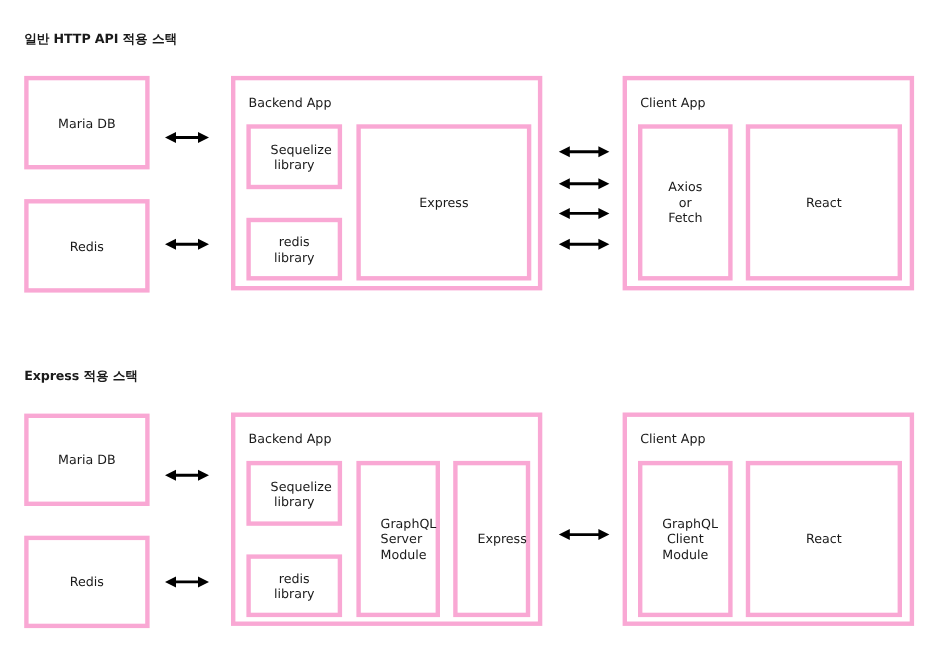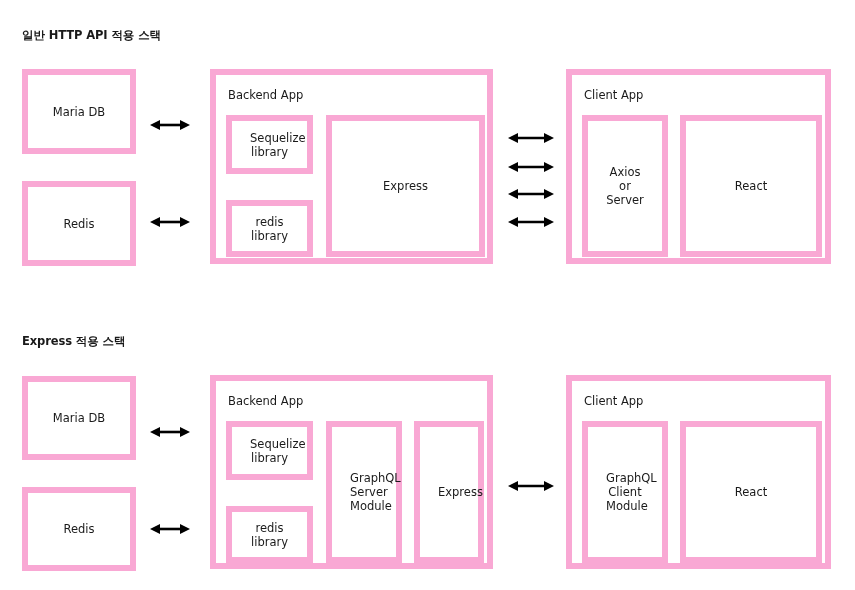--- a/index.html
+++ b/index.html
@@ -25,21 +25,21 @@
     position: absolute;
     font-size: 11.5px;
     font-weight: 600;
     color: #1a1a1a;
     letter-spacing: -0.1px;
     white-space: nowrap;
   }
   .box {
     position: absolute;
     box-sizing: border-box;
-    border: 6px solid #f9a8d4;
+    border: 4px solid #f9a8d4;
     background: #ffffff;
   }
   .box-label-center {
     position: absolute;
     left: 0;
     right: 0;
     top: 50%;
     transform: translateY(-50%);
     text-align: center;
     font-size: 11.5px;
@@ -139,21 +139,21 @@
       <polygon points="0,7 10,2 10,12" fill="#000"></polygon>
       <polygon points="46,7 36,2 36,12" fill="#000"></polygon>
     </svg>
   </div>
 
   <div class="box" style="left:566px; top:69px; width:265px; height:195px;">
     <div class="container-title" style="left:12px; top:13px;">Client App</div>
 
     <div class="box" style="left:10px; top:40px; width:86px; height:142px;">
       <div class="box-label-center">Axios or
-Server</div>
+Fetch</div>
     </div>
 
     <div class="box" style="left:108px; top:40px; width:142px; height:142px;">
       <div class="box-label-center">React</div>
     </div>
   </div>
 
   <div class="section-title" style="left:22px; top:334px;">Express 적용 스택</div>
 
   <div class="box" style="left:22px; top:376px; width:114px; height:84px;">

